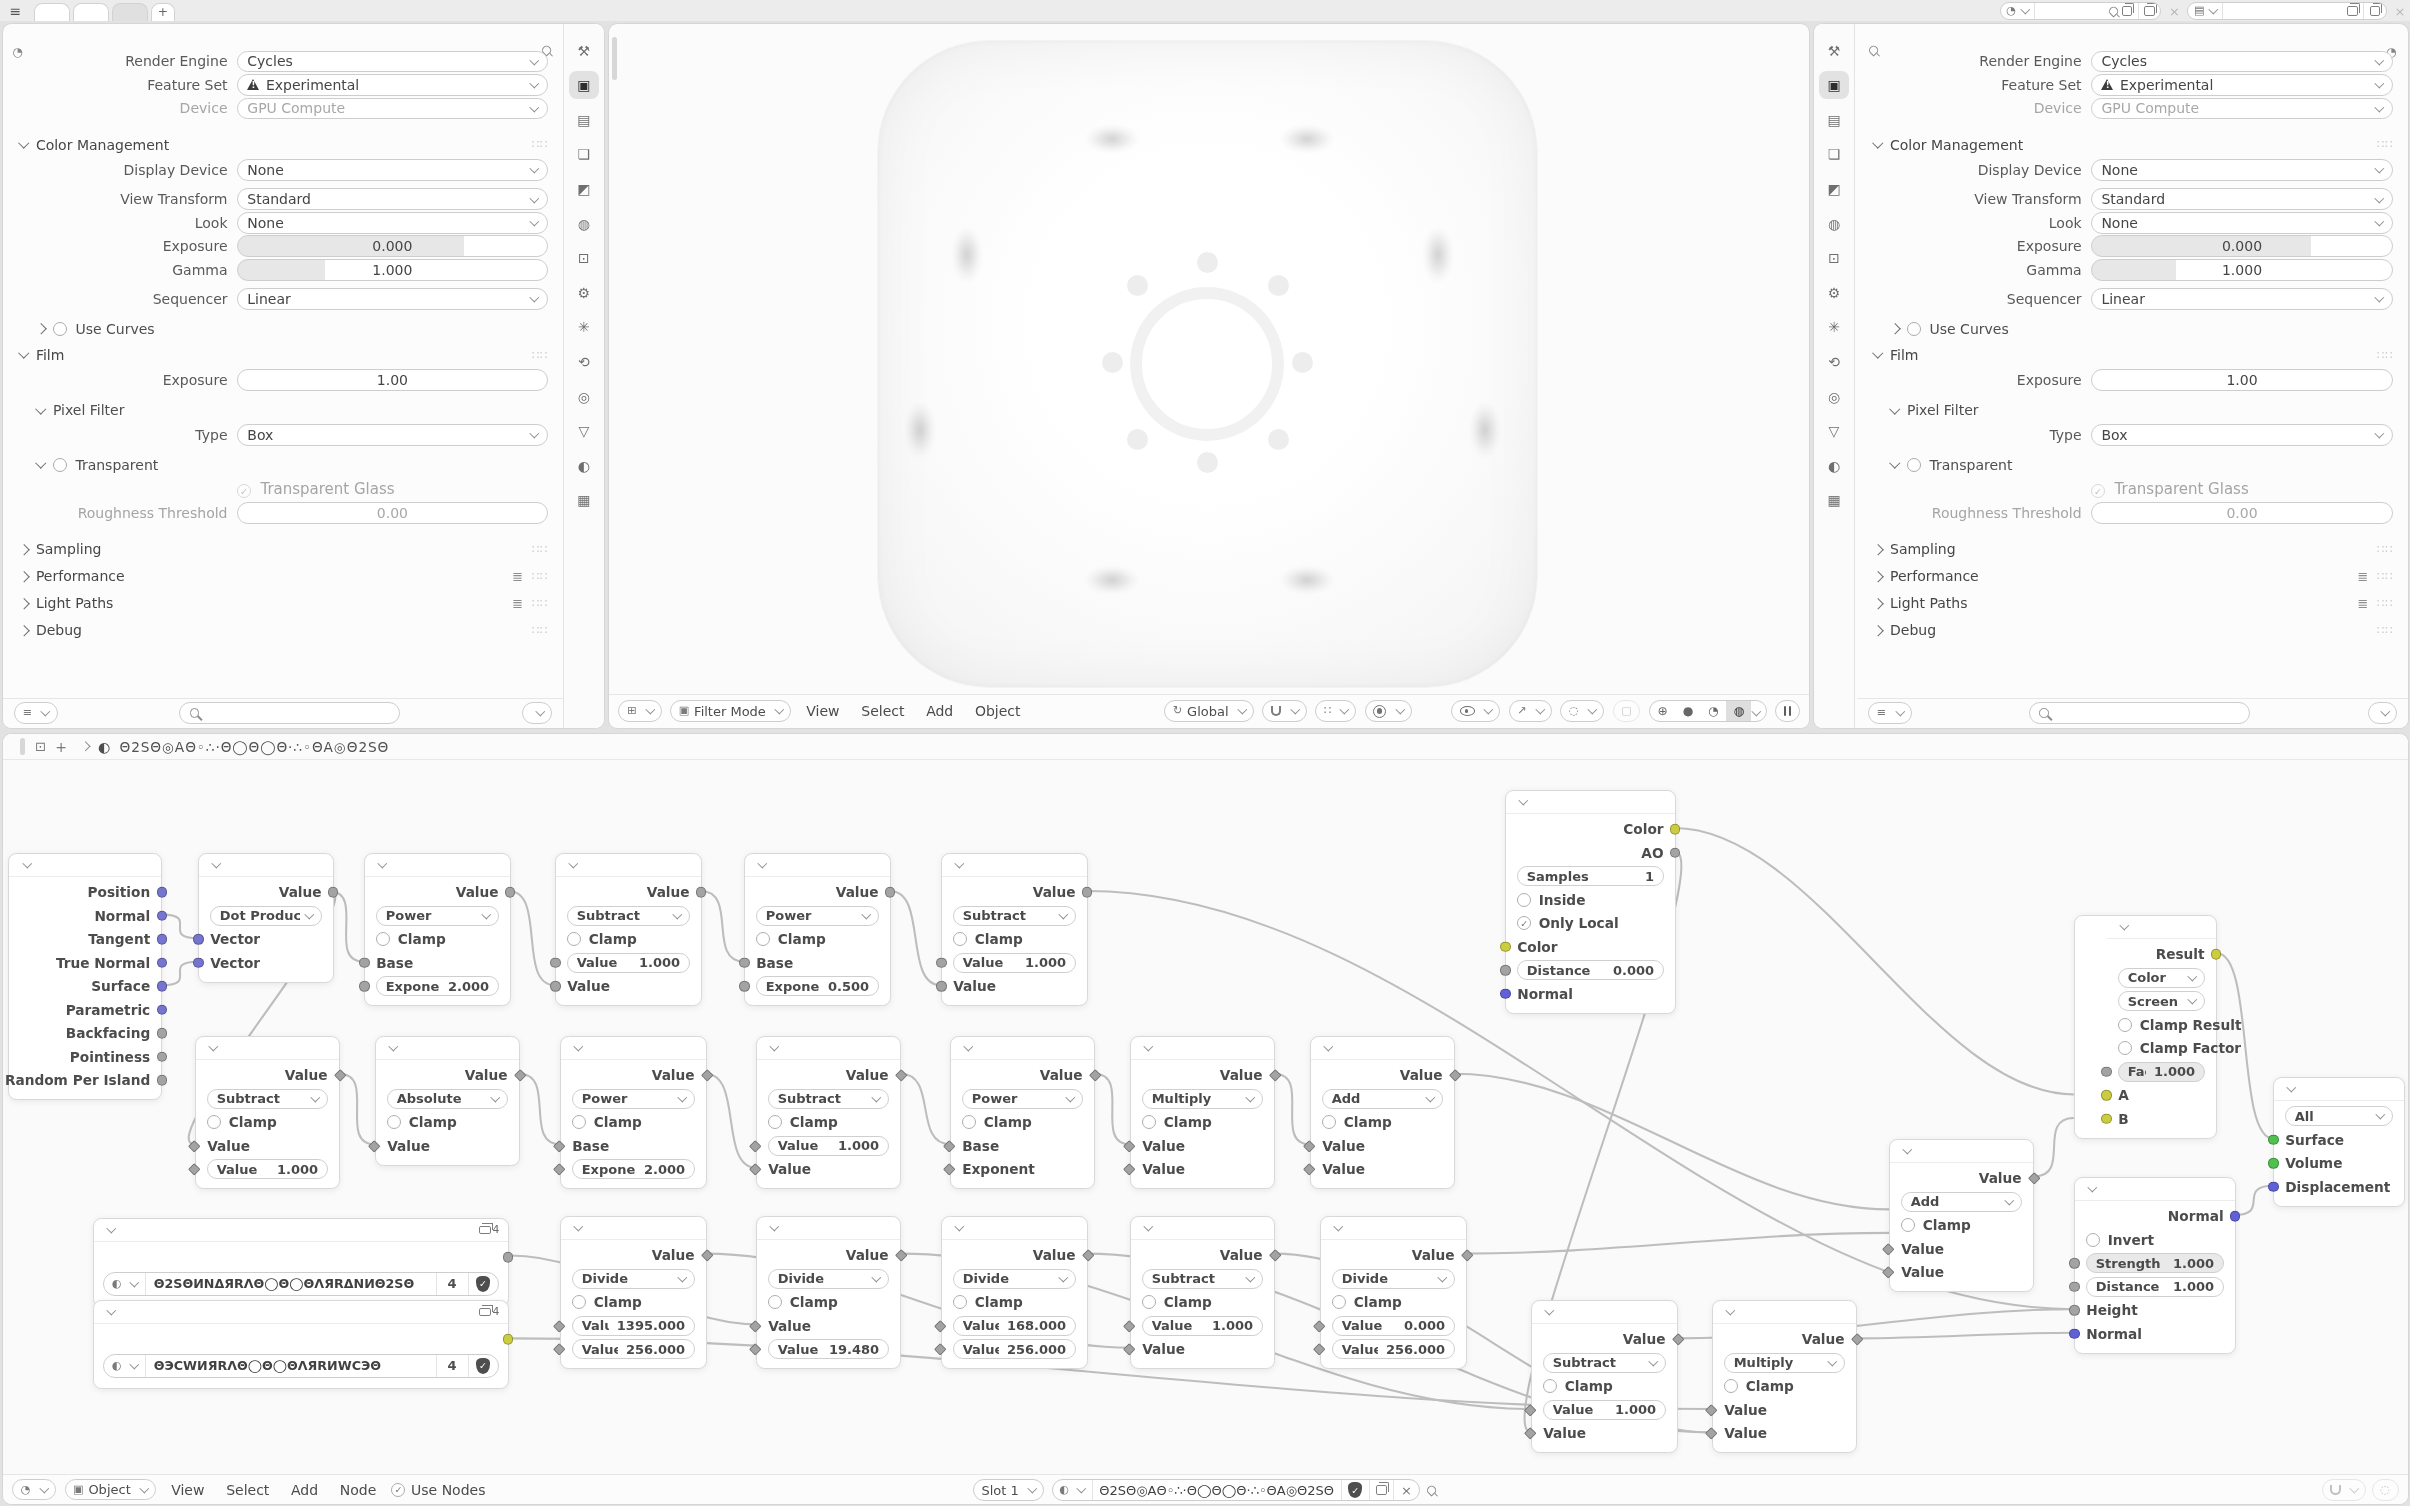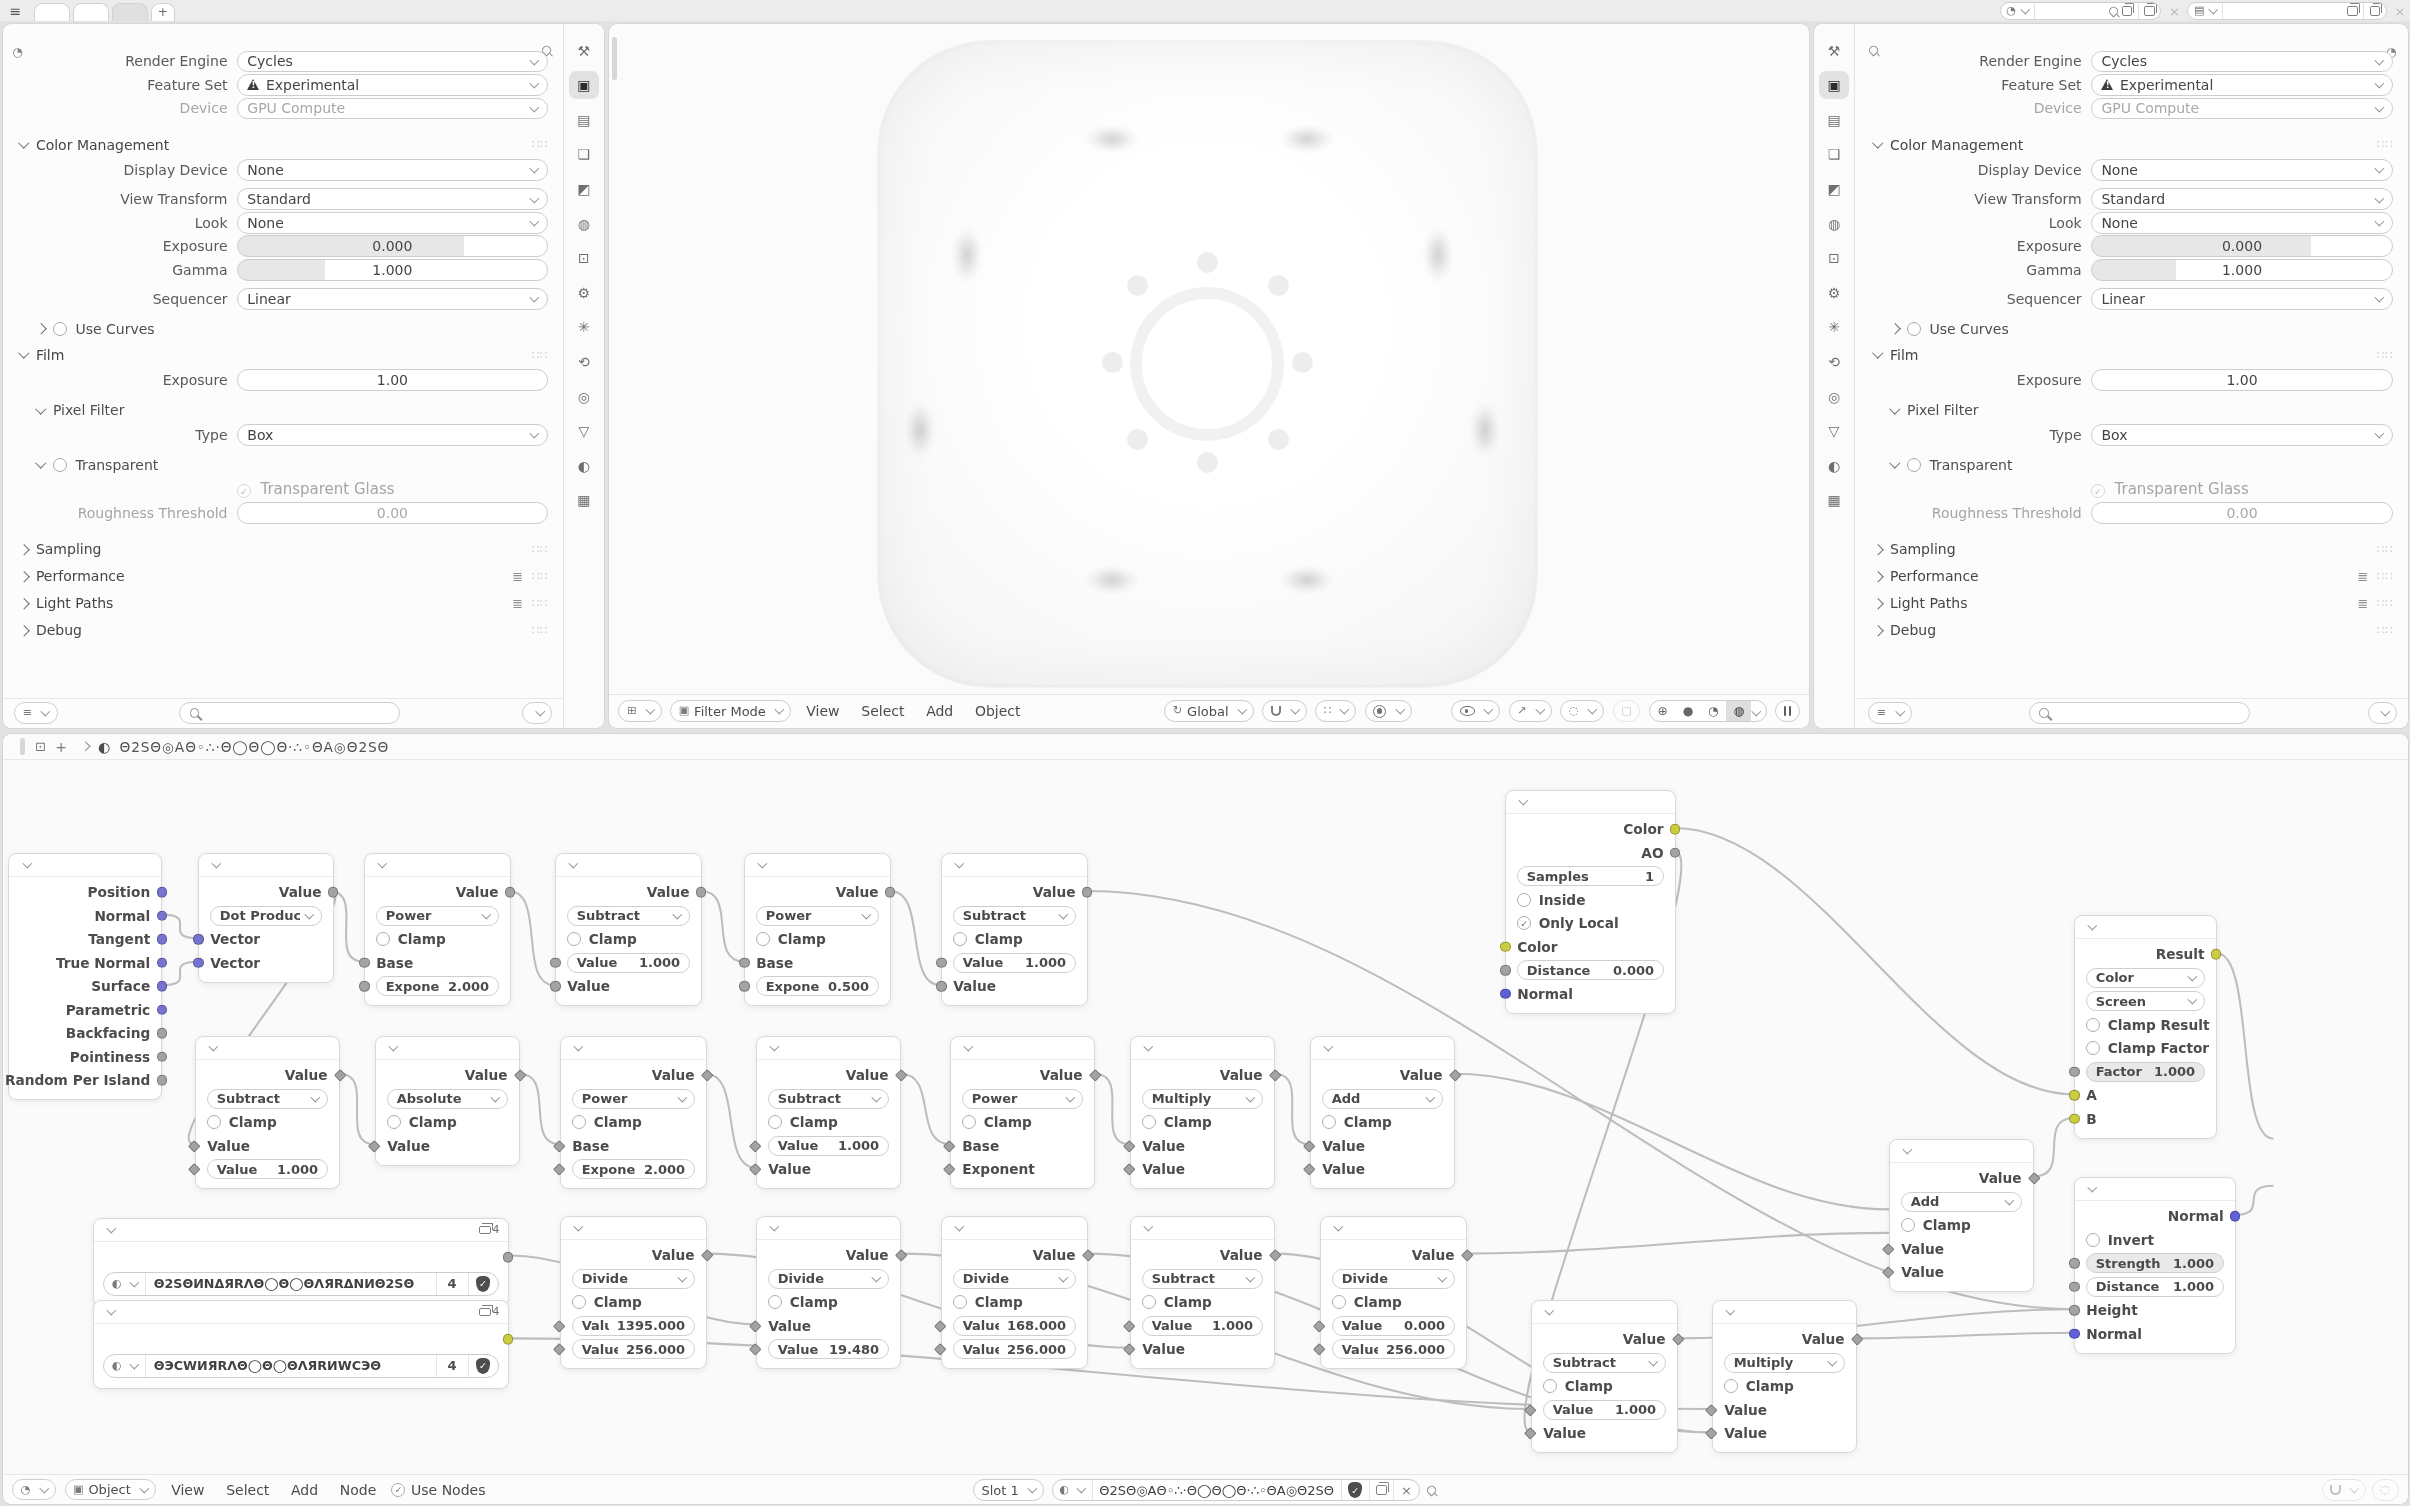--- a/index.html
+++ b/index.html
@@ -1458,21 +1458,21 @@
           <div class="nrow">
             <span class="sock left diamond" style="background: rgb(163, 163, 163);"></span>
             <span class="lbl">Value</span>
           </div>
           <div class="nrow">
             <span class="sock left diamond" style="background: rgb(163, 163, 163);"></span>
             <span class="lbl">Value</span>
           </div>
         </div>
       </div>
-      <div class="node" style="left: 2071px; top: 155px; width: 143px;">
+      <div class="node" style="left: 2071px; top: 155px; width: 143px; padding-left: 32px;">
         <div class="nhead">
           <span class="cv"></span>
         </div>
         <div class="nbody">
           <div class="nrow r-out">
             <span class="lbl">Result</span>
             <span class="sock right" style="background: rgb(204, 204, 64);"></span>
           </div>
           <div class="nrow">
             <div class="npill">
@@ -1538,20 +1538,45 @@
               <span class="v">1.000</span>
             </div>
           </div>
           <div class="nrow">
             <span class="sock left" style="background: rgb(163, 163, 163);"></span>
             <span class="lbl">Height</span>
           </div>
           <div class="nrow">
             <span class="sock left" style="background: rgb(96, 96, 216);"></span>
             <span class="lbl">Normal</span>
+          </div>
+        </div>
+      </div>
+      <div class="node" style="left: 2270px; top: 317px; width: 132px;">
+        <div class="nhead">
+          <span class="cv"></span>
+        </div>
+        <div class="nbody">
+          <div class="nrow">
+            <div class="npill">
+              <span class="t">All</span>
+              <span class="cv"></span>
+            </div>
+          </div>
+          <div class="nrow">
+            <span class="sock left" style="background: rgb(78, 193, 78);"></span>
+            <span class="lbl">Surface</span>
+          </div>
+          <div class="nrow">
+            <span class="sock left" style="background: rgb(78, 193, 78);"></span>
+            <span class="lbl">Volume</span>
+          </div>
+          <div class="nrow">
+            <span class="sock left" style="background: rgb(96, 96, 216);"></span>
+            <span class="lbl">Displacement</span>
           </div>
         </div>
       </div>
     </div>
   <div class="ne-foot" id="ne-foot">
       <div class="roundpill">
         <span class="glyph">◔</span>
         <span class="cv"></span>
       </div>
       <div class="roundpill">

